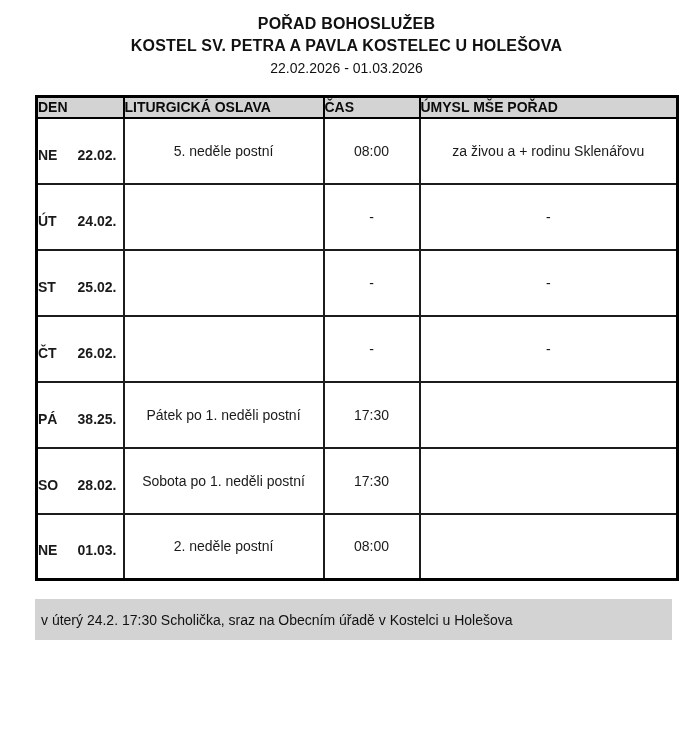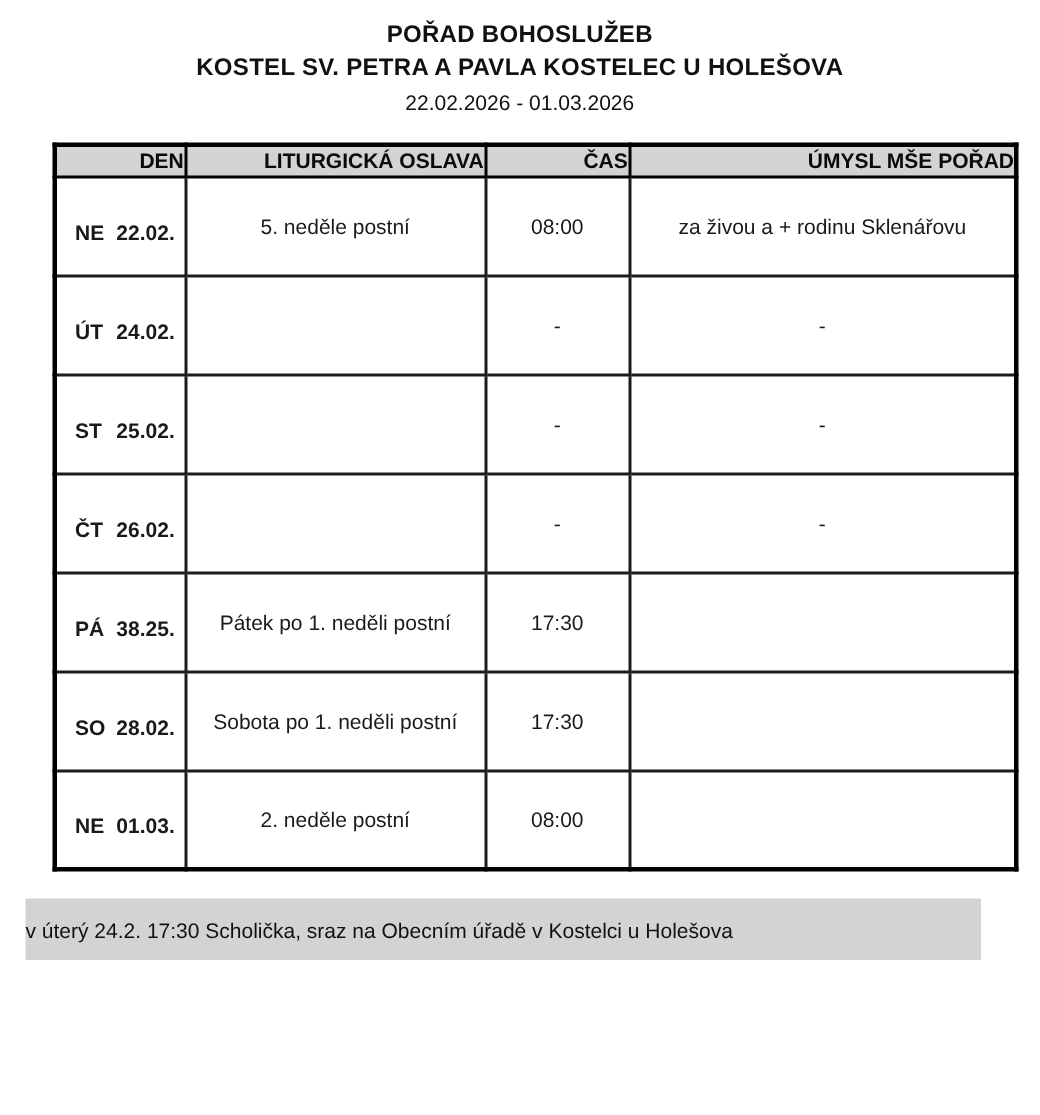--- a/index.html
+++ b/index.html
@@ -49,53 +49,54 @@
   col.c-day   { width: 87px; }
   col.c-cele  { width: 200px; }
   col.c-time  { width: 96px; }
   col.c-int   { width: 258px; }
   table.schedule th {
     background: var(--cell-gray);
     border: 2px solid var(--border-dark);
     height: 21px;
     font-size: 14px;
     font-weight: bold;
-    text-align: right;
+    text-align: left;
     color: #0a0a0a;
   }
   table.schedule td {
     border: 2px solid #1c1c1c;
     height: 66px;
     font-size: 14px;
     text-align: center;
     vertical-align: middle;
     background: #ffffff;
     color: #1a1a1a;
   }
   td.day-cell {
     background: var(--cell-gray);
     font-weight: bold;
     padding: 0;
   }
   .day-inner {
     display: flex;
     justify-content: space-between;
     align-items: center;
-    padding: 0 6px 0 12px;
+    padding: 0 6px 0 0;
     height: 100%;
     margin-top: 8px;
   }
   
   .note {
-    margin: 18px 0 0 17px;
+    margin: 18px 0 0 35px;
     width: 637px;
     height: 41px;
     background: var(--cell-gray);
     display: flex;
     align-items: center;
+    padding-left: 6px;
     font-size: 14px;
     color: #111;
   }
 </style>
 </head>
 <body>
 
 <div class="page">
 
   <div class="titles">

